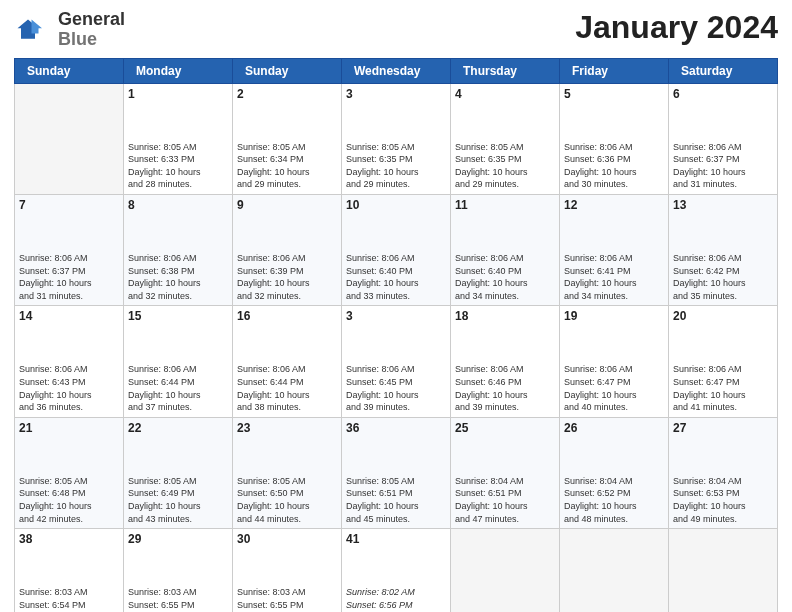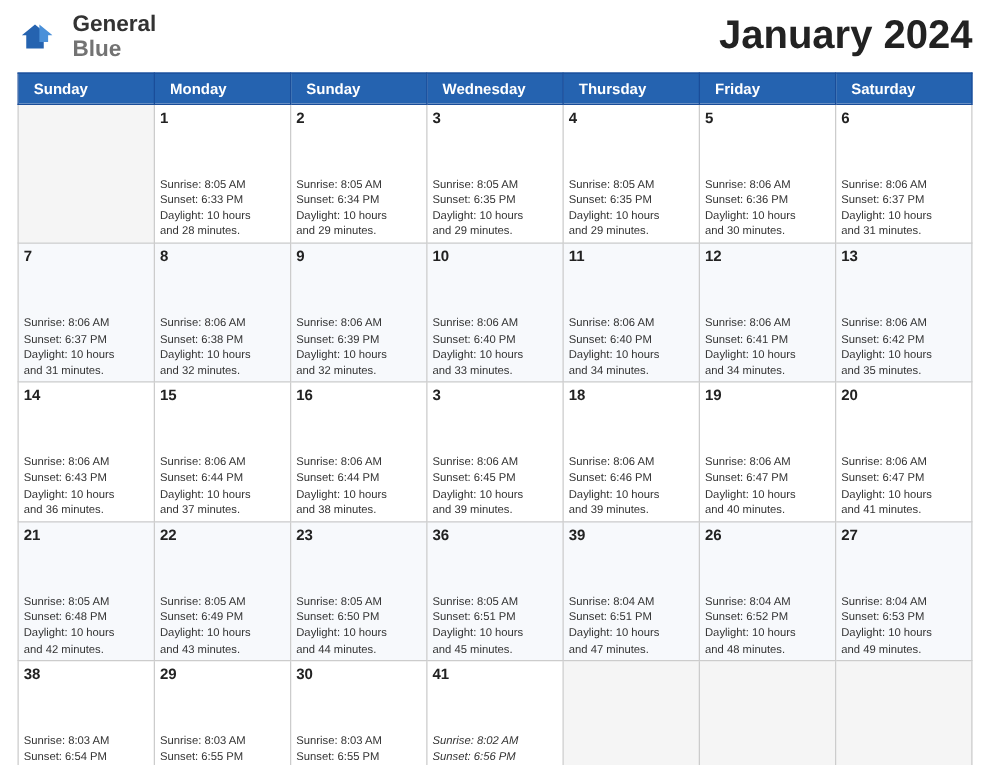--- a/index.html
+++ b/index.html
@@ -299,21 +299,21 @@
 and 44 minutes.</div>
           </td>
           <td>
             <span class="day-number">36</span>
             <div class="day-info" style="white-space: pre-line;">Sunrise: 8:05 AM
 Sunset: 6:51 PM
 Daylight: 10 hours
 and 45 minutes.</div>
           </td>
           <td>
-            <span class="day-number">39</span>
+            <span class="day-number">25</span>
             <div class="day-info" style="white-space: pre-line;">Sunrise: 8:04 AM
 Sunset: 6:51 PM
 Daylight: 10 hours
 and 47 minutes.</div>
           </td>
           <td>
             <span class="day-number">26</span>
             <div class="day-info" style="white-space: pre-line;">Sunrise: 8:04 AM
 Sunset: 6:52 PM
 Daylight: 10 hours

